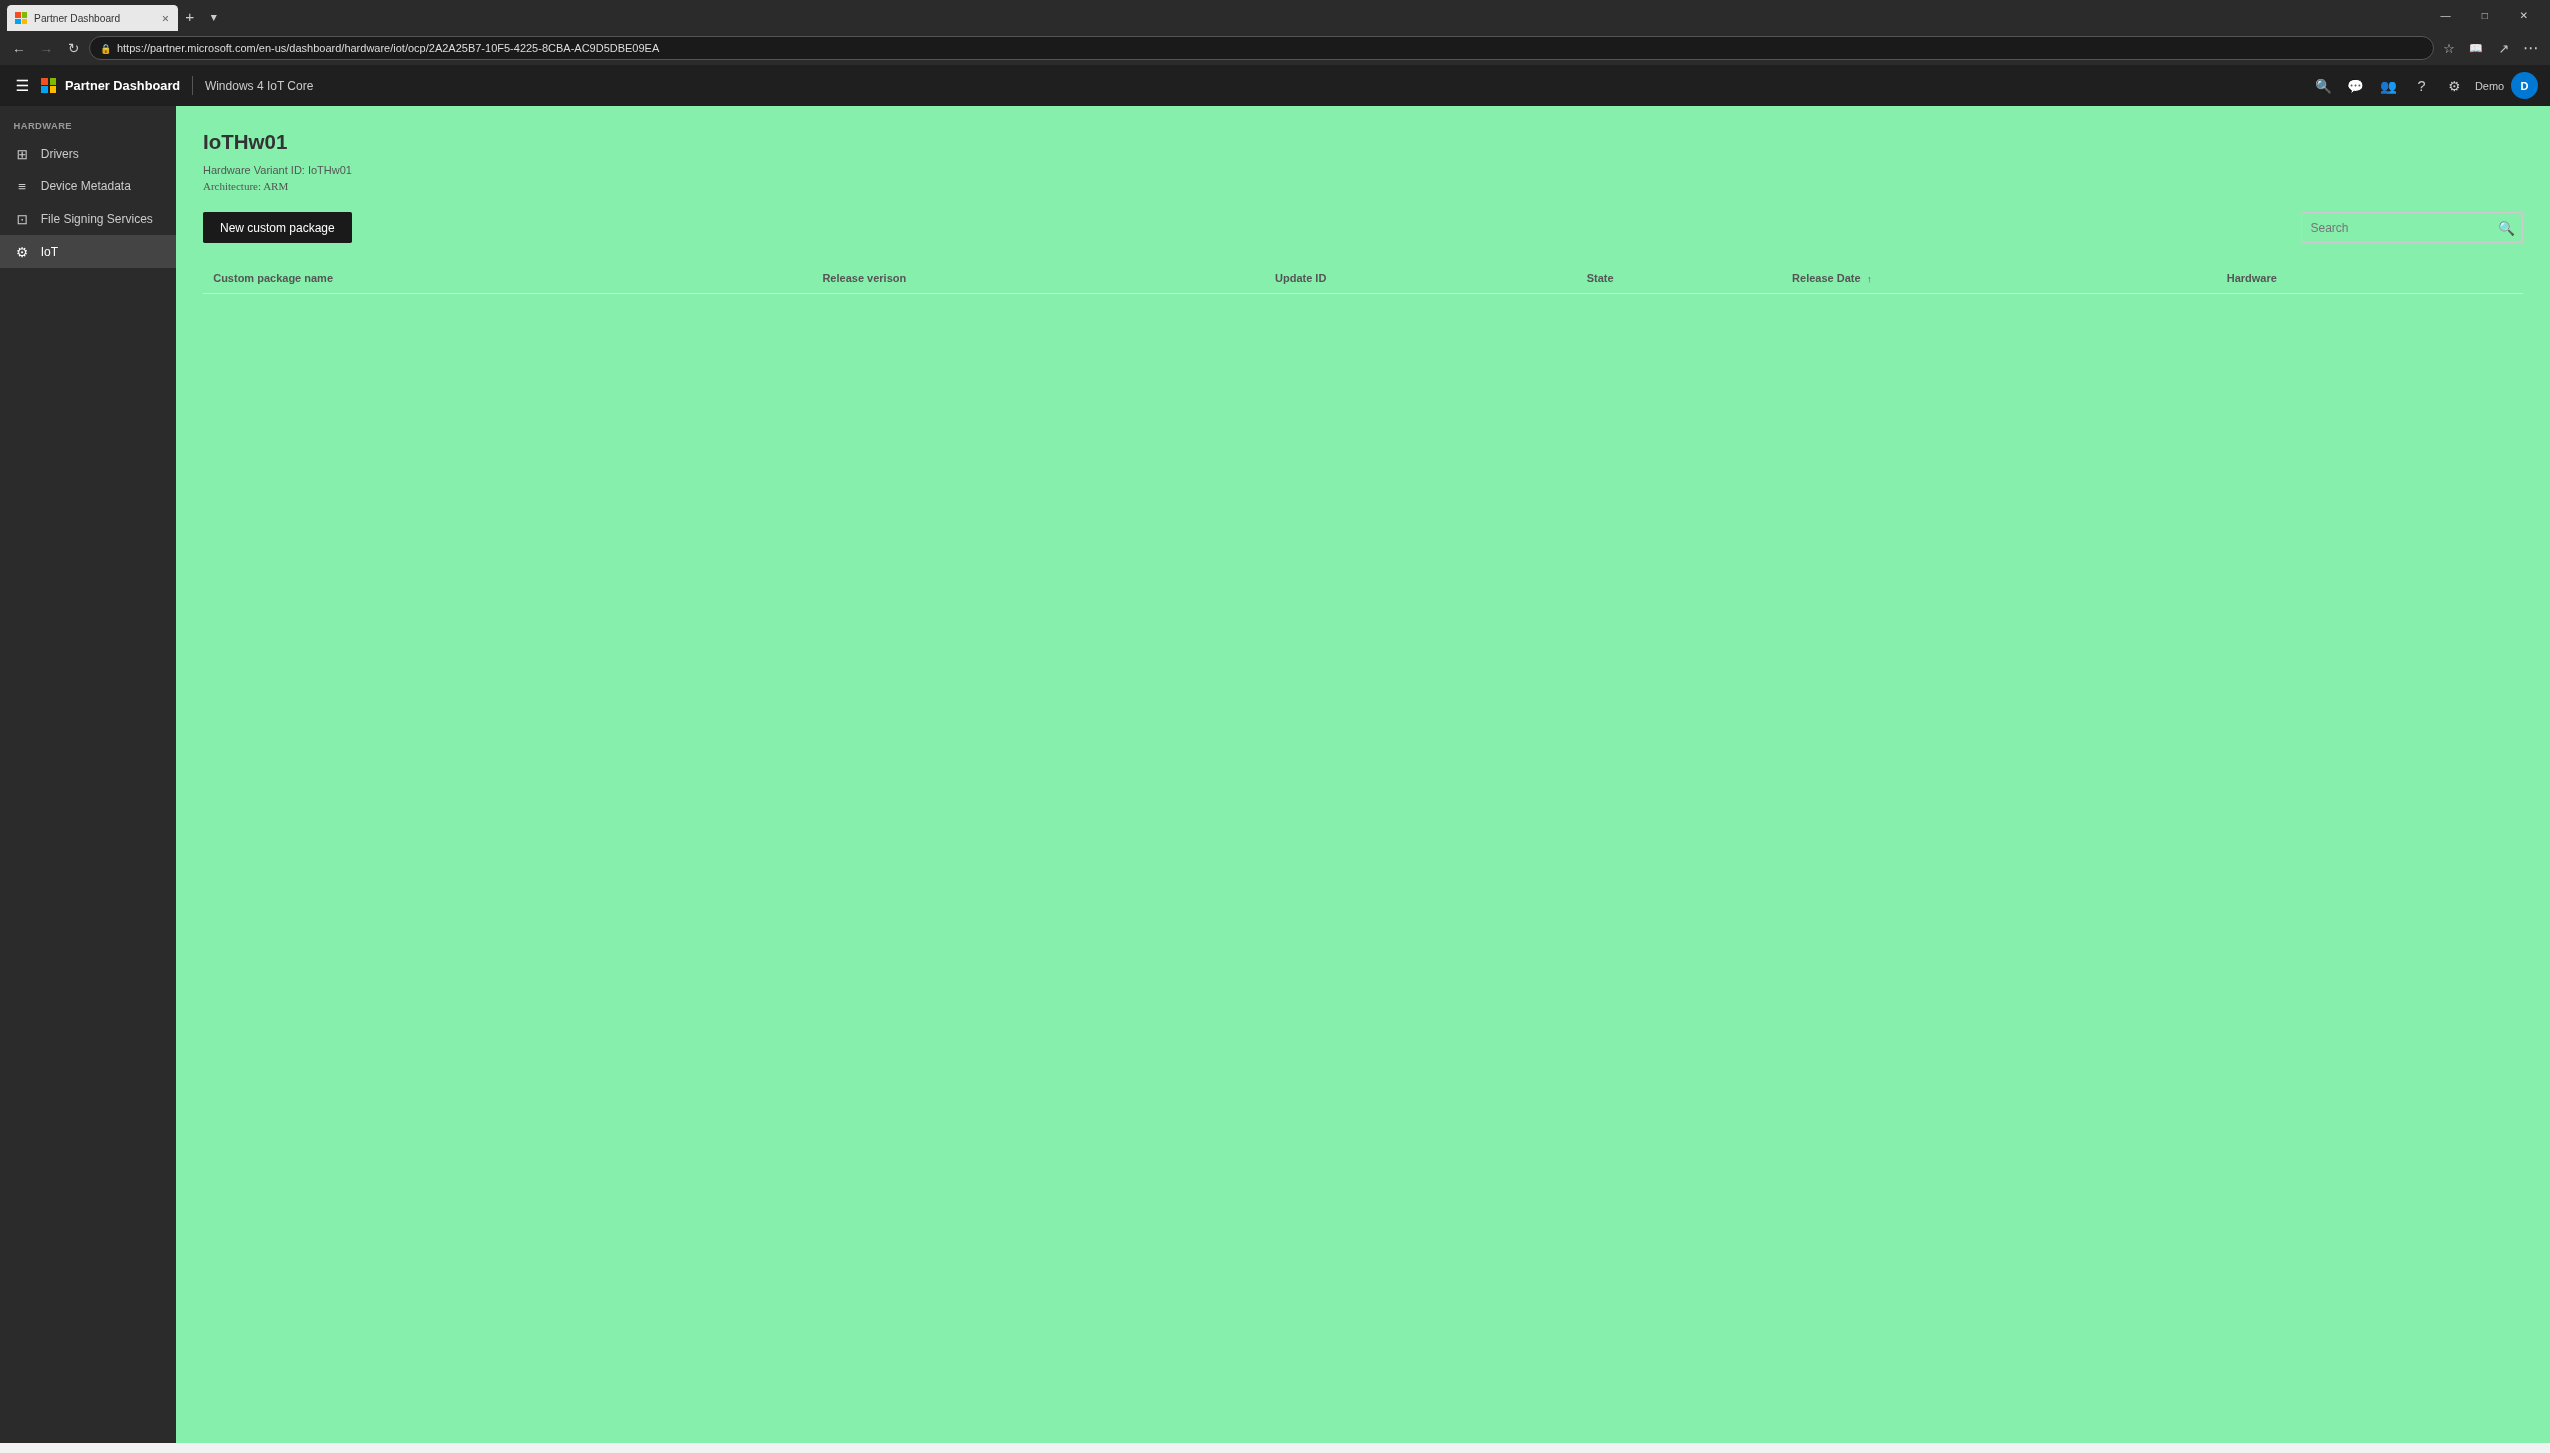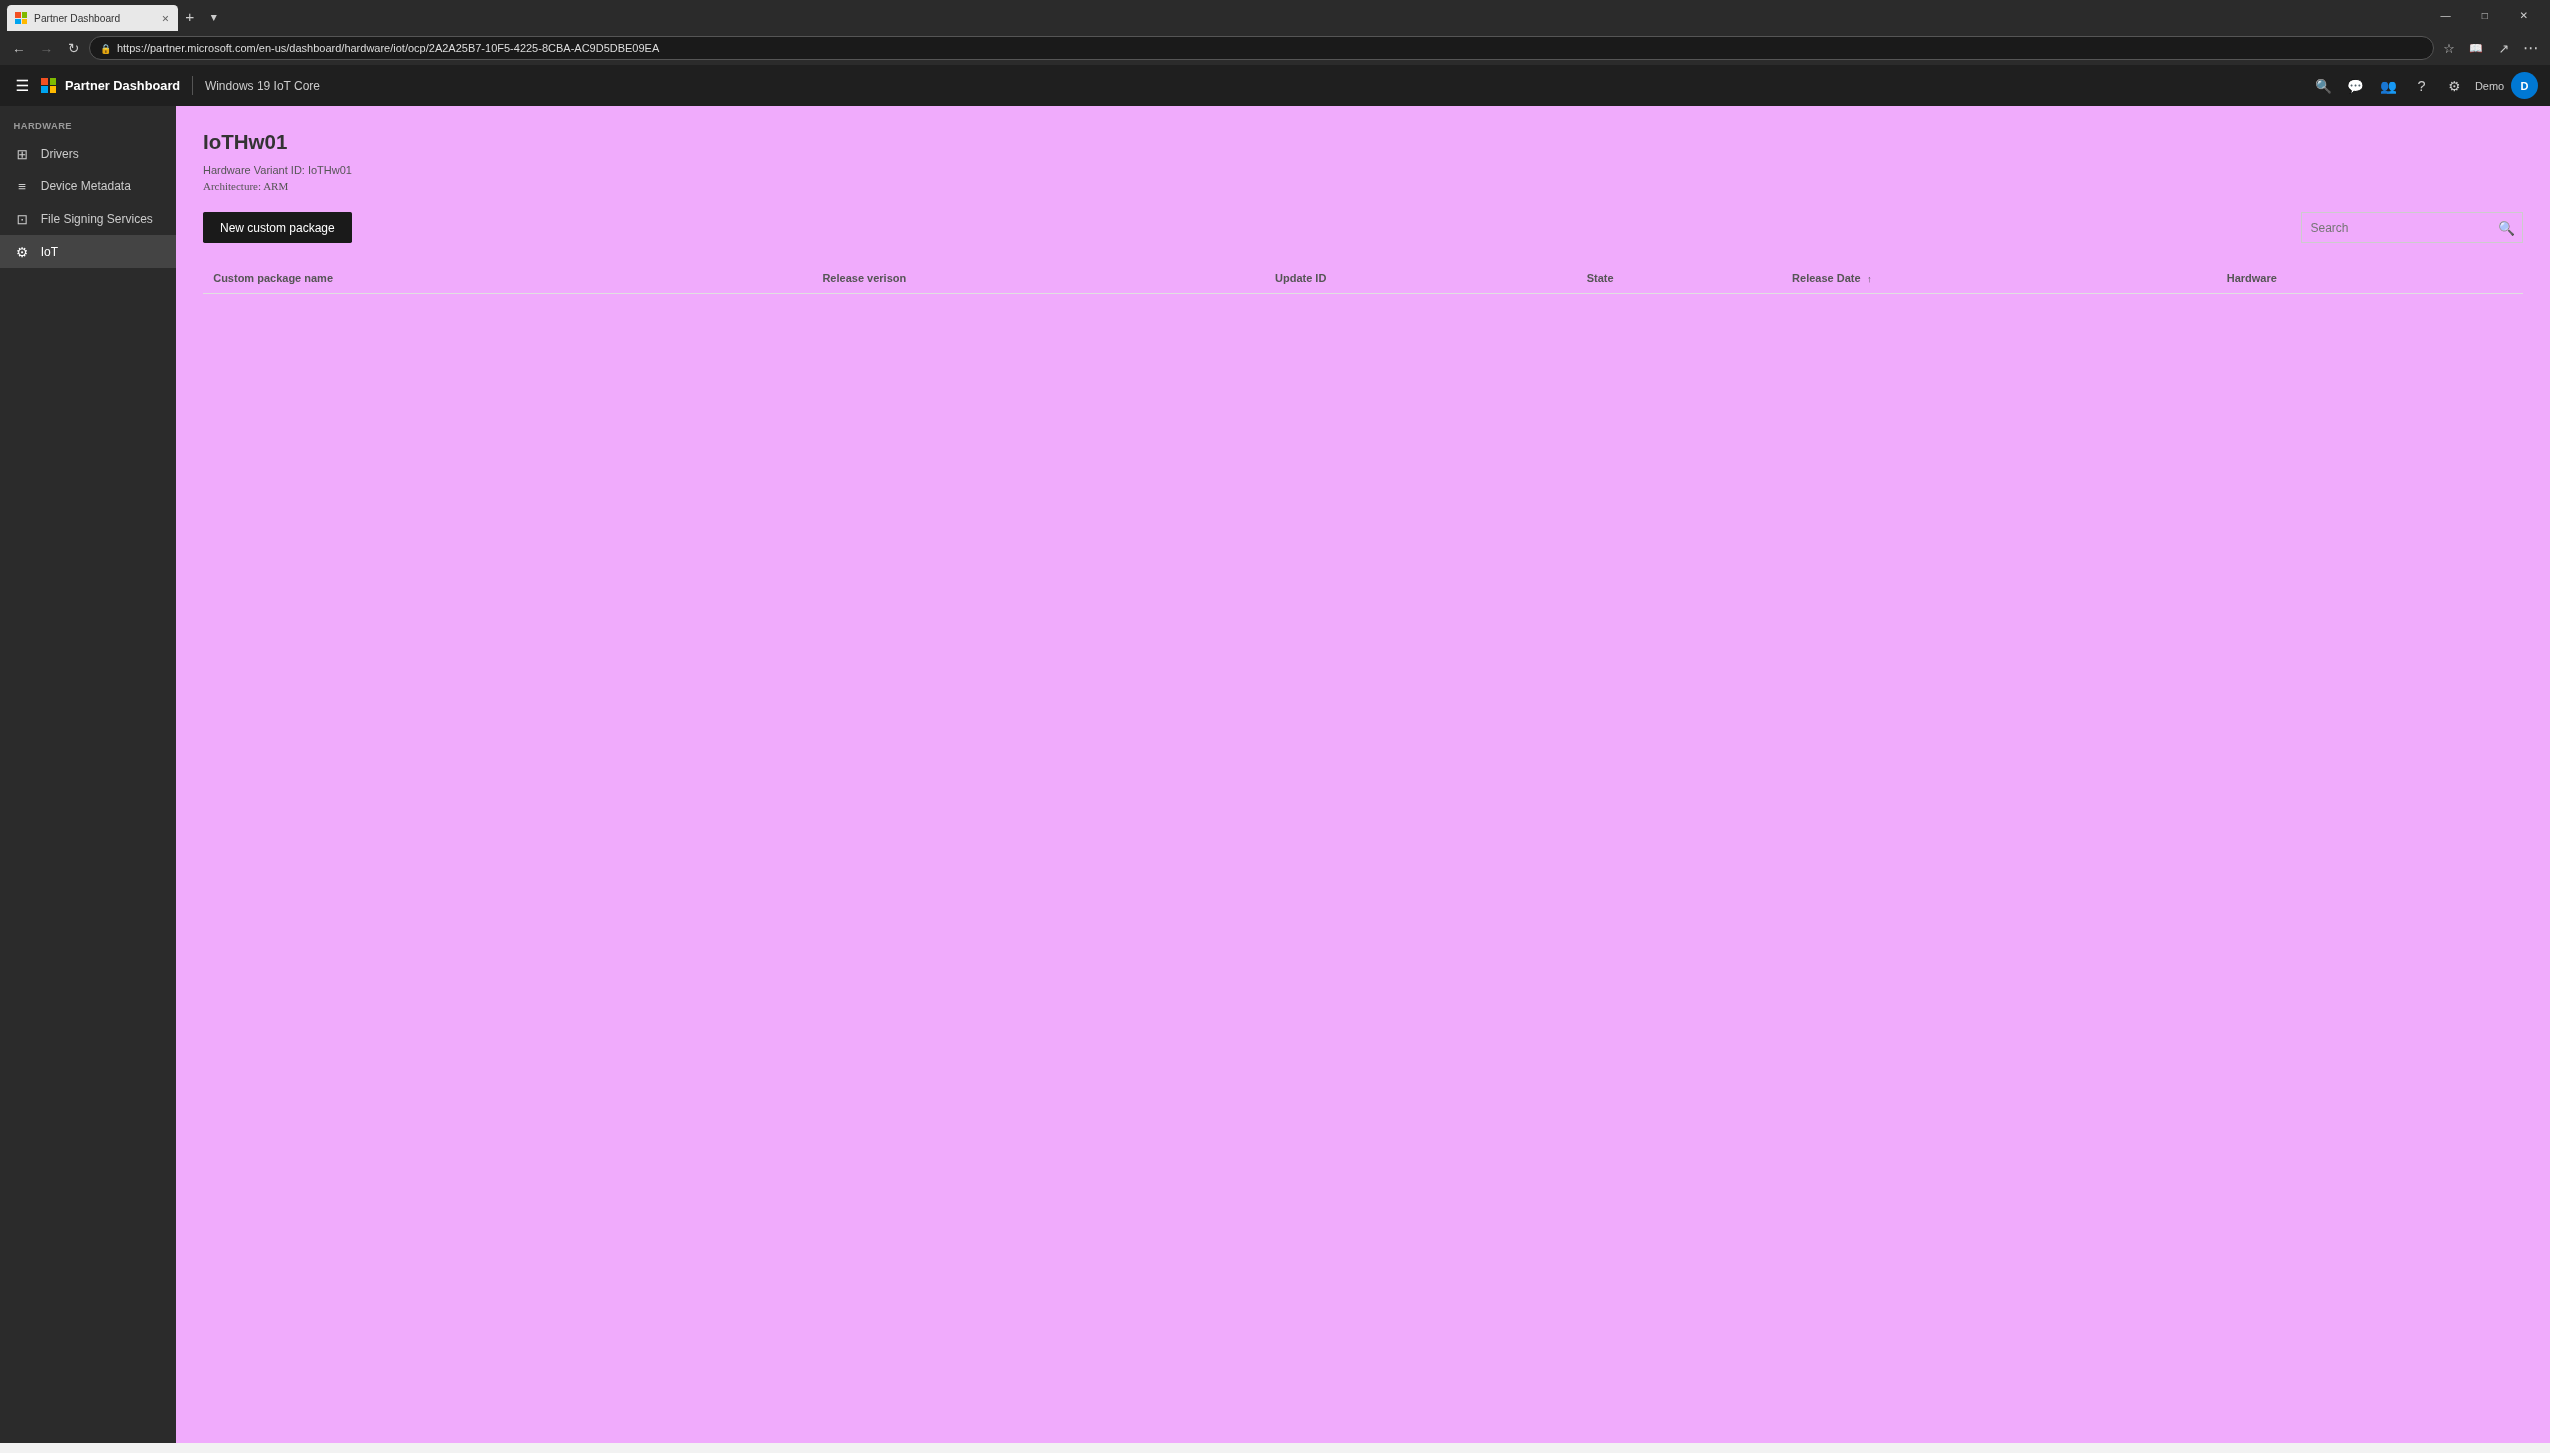--- a/index.html
+++ b/index.html
@@ -79,21 +79,21 @@
     }
     .sub-nav-item.active {
       font-weight: 700;
       color: #000;
       background: #e8e8e8;
     }
 
     
     .page-content {
       flex: 1;
-      background: #f0abfc;
+      background: #86efac;
       overflow-y: auto;
       padding: 24px 27px;
     }
     .page-title {
       font-size: 20.5px;
       font-weight: 600;
       color: #333;
       margin-bottom: 10.2px;
     }
     .page-meta {
@@ -222,21 +222,21 @@
     <button style="background:transparent; border:none; color:#fff; font-size:15.4px; cursor:pointer; padding:3.4px;">☰</button>
 
     <div style="display:grid; grid-template-columns:1fr 1fr; gap:1.7px; width:15.4px; height:15.4px; flex-shrink:0;">
       <div style="background:#f25022;"></div>
       <div style="background:#7fba00;"></div>
       <div style="background:#00a4ef;"></div>
       <div style="background:#ffb900;"></div>
     </div>
     <span style="color:#fff; font-size:12.8px; font-weight:600;">Partner Dashboard</span>
     <div style="width:0.9px; height:19px; background:#555; margin:0 3.4px;"></div>
-    <span style="color:#ccc; font-size:12px;">Windows 19 IoT Core</span>
+    <span style="color:#ccc; font-size:12px;">Windows 4 IoT Core</span>
     <div style="margin-left:auto; display:flex; align-items:center; gap:1.7px;">
       <button style="width:31px; height:31px; background:transparent; border:none; color:#ccc; font-size:13.6px; cursor:pointer; border-radius:1.7px;">🔍</button>
       <button style="width:31px; height:31px; background:transparent; border:none; color:#ccc; font-size:13.6px; cursor:pointer; border-radius:1.7px;">💬</button>
       <button style="width:31px; height:31px; background:transparent; border:none; color:#ccc; font-size:13.6px; cursor:pointer; border-radius:1.7px;">👥</button>
       <button style="width:31px; height:31px; background:transparent; border:none; color:#ccc; font-size:14.5px; cursor:pointer; border-radius:1.7px; font-weight:300;">?</button>
       <button style="width:31px; height:31px; background:transparent; border:none; color:#ccc; font-size:13.6px; cursor:pointer; border-radius:1.7px;">⚙</button>
       <span style="color:#ccc; font-size:11px; cursor:pointer; margin-left:3.4px;">Demo</span>
       <div style="width:27px; height:27px; border-radius:50%; background:#0078d4; color:#fff; display:flex; align-items:center; justify-content:center; font-size:11px; font-weight:600; cursor:pointer; margin-left:5.1px;">D</div>
     </div>
   </div>

